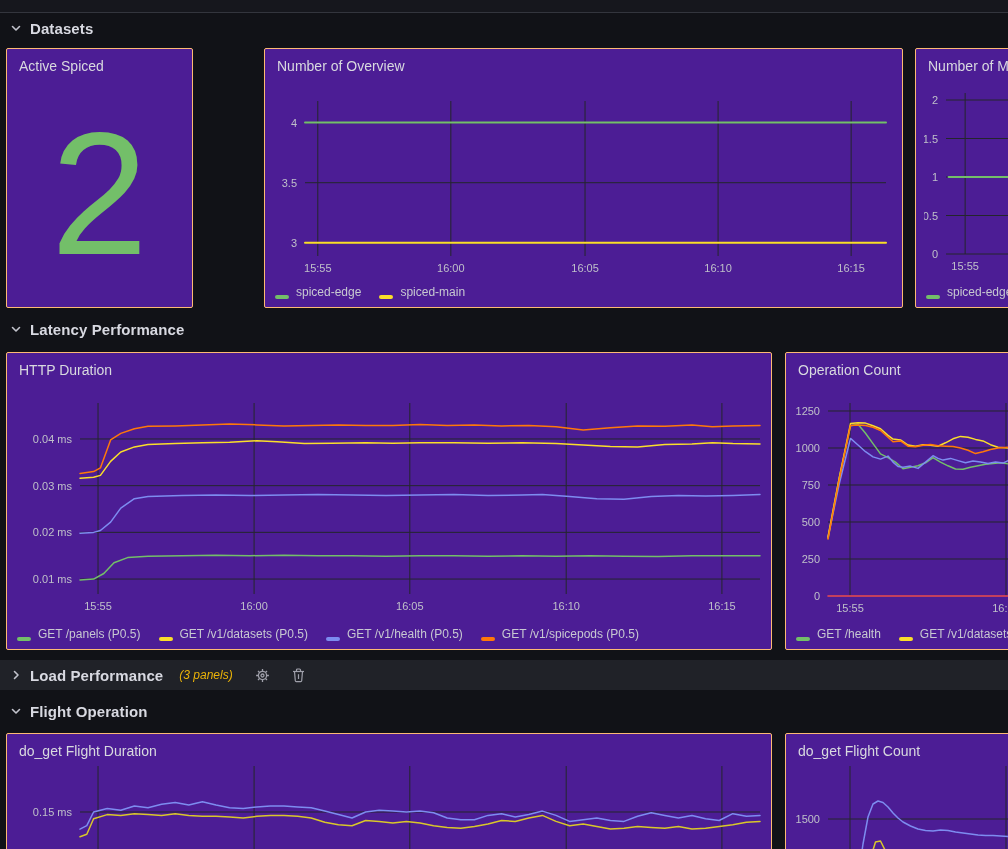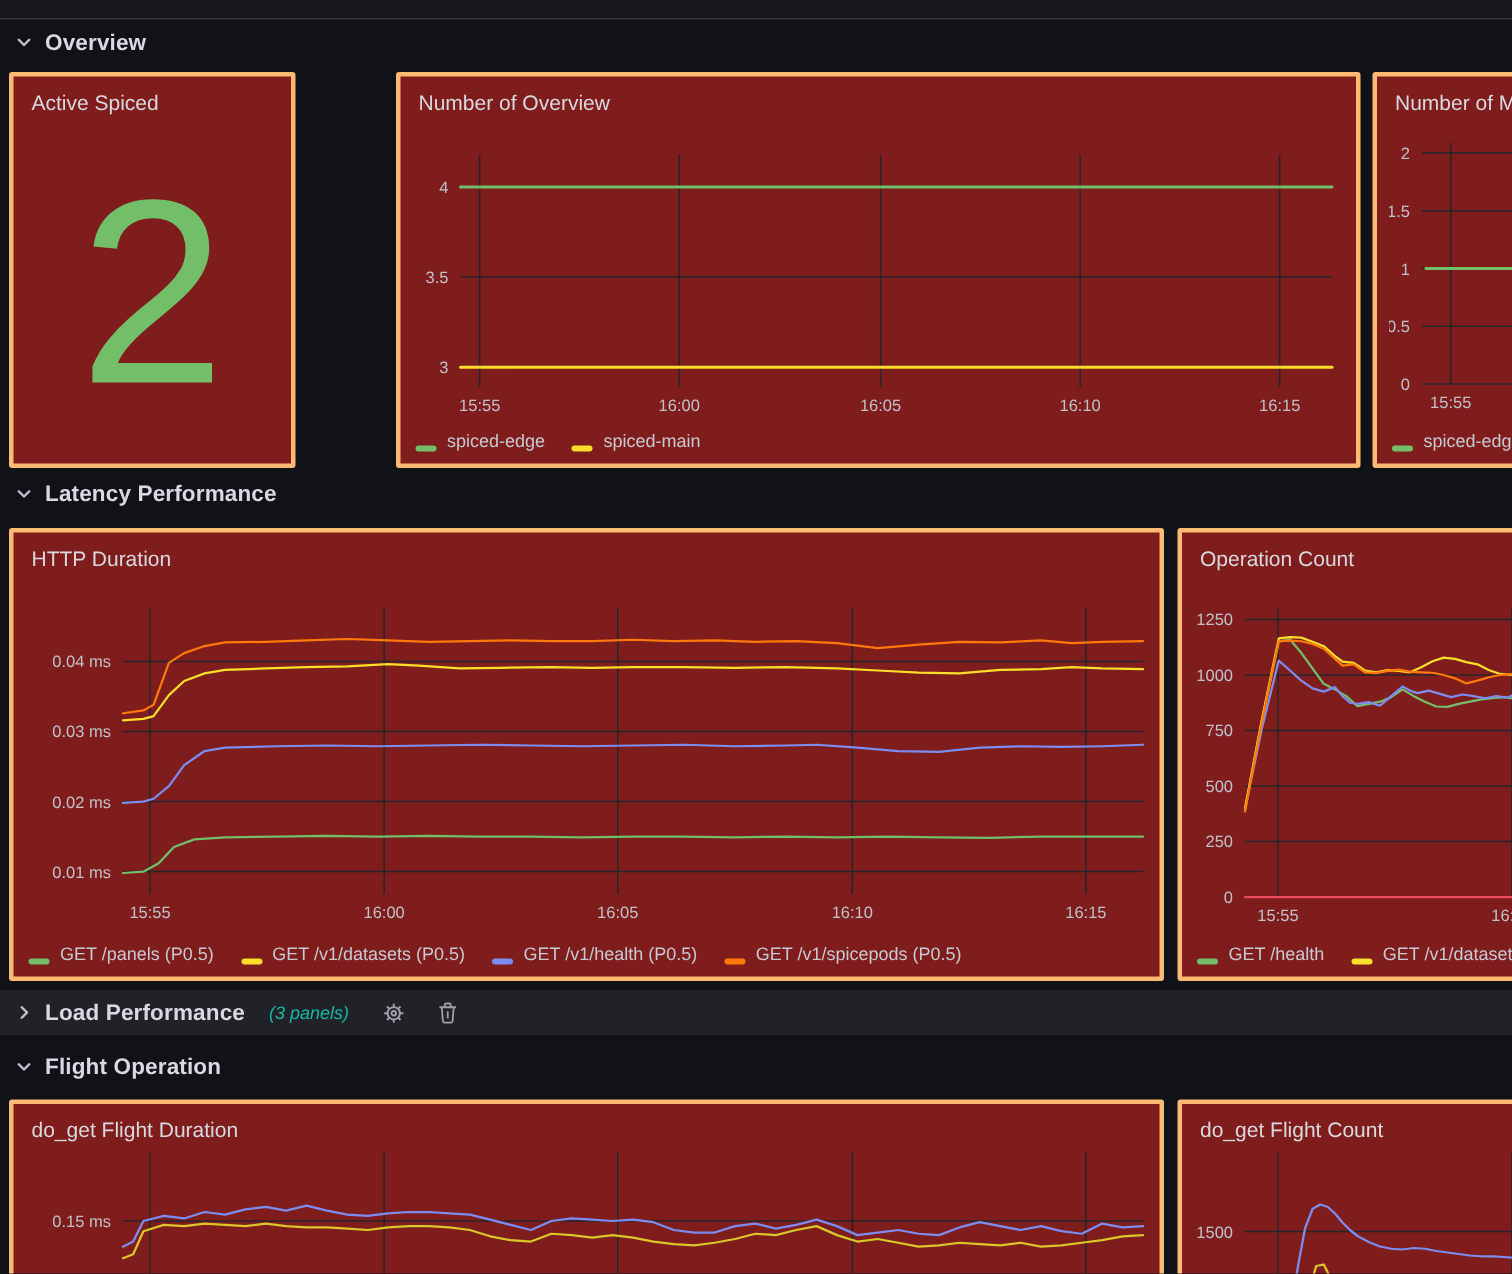--- a/index.html
+++ b/index.html
@@ -6,23 +6,23 @@
   body{
     width:1008px;height:849px;position:relative;
     background:#111217;color:#ccccdc;
     font-family:"Liberation Sans",sans-serif;
   }
   .topbar{position:absolute;top:0;left:0;right:0;height:12px;background:#16171d;border-bottom:1px solid #33353d}
   .row-header{position:absolute;left:0;right:0;display:flex;align-items:center;padding-left:10px;gap:8px}
   .row-header .chev{display:flex;align-items:center;width:12px}
   .section-title{font-size:15px;font-weight:700;color:#d8d9e1;letter-spacing:.1px}
   .load-row{background:#202228}
-  .panel-count{font-size:12px;font-style:italic;color:#14b8a6;margin-left:8px}
+  .panel-count{font-size:12px;font-style:italic;color:#eab308;margin-left:8px}
   .row-icon{display:flex;align-items:center;margin-left:14px;cursor:pointer}
-  .panel{position:absolute;background:#7f1d1d;border:3px solid #fdba74;border-radius:2px;overflow:hidden}
+  .panel{position:absolute;background:#4c1d95;border:1px solid #fdba74;border-radius:2px;overflow:hidden}
   .panel-title{position:absolute;top:9px;left:12px;font-size:14px;font-weight:500;color:#d8d9df;white-space:nowrap;z-index:2}
   .stat-value{position:absolute;inset:0;display:flex;align-items:center;justify-content:center;
     padding-top:30px;font-size:175px;font-weight:500;line-height:1}
   svg.chart{position:absolute;left:8px;top:28px}
   svg text{font-family:"Liberation Sans",sans-serif;font-size:11px;fill:#bfc0c9}
   .legend{position:absolute;left:10px;bottom:8px;display:flex;gap:18px;align-items:center;
     font-size:12px;color:#c7c8d1;white-space:nowrap;z-index:2}
   .legend .li{display:flex;align-items:flex-end;cursor:pointer}
   .legend .sw{display:inline-block;width:14px;height:4px;border-radius:2px;margin-right:7px}
 </style>
@@ -30,21 +30,21 @@
 <body>
 
 <div class="topbar"></div>
 
 <div class="row-header" style="top:14px;height:28px">
   <span class="chev">
     <svg width="12" height="12" viewBox="0 0 12 12">
         <path d="M2.5 4.5L6 8l3.5-3.5" stroke="#c2c3cc" stroke-width="1.6" fill="none" stroke-linecap="round" stroke-linejoin="round"></path>
       </svg>
   </span>
-  <span class="section-title">Overview</span>
+  <span class="section-title">Datasets</span>
 </div>
 
 <div class="panel" style="left:6px;top:48px;width:185px;height:258px">
   <div class="panel-title">Active Spiced</div>
   <div class="stat-value" style="color:#73bf69">2</div>
 </div>
 
 <div class="panel" style="left:264px;top:48px;width:637px;height:258px">
   <div class="panel-title">Number of Overview</div>
   <svg class="chart" width="621" height="202" viewBox="0 0 621 202">

